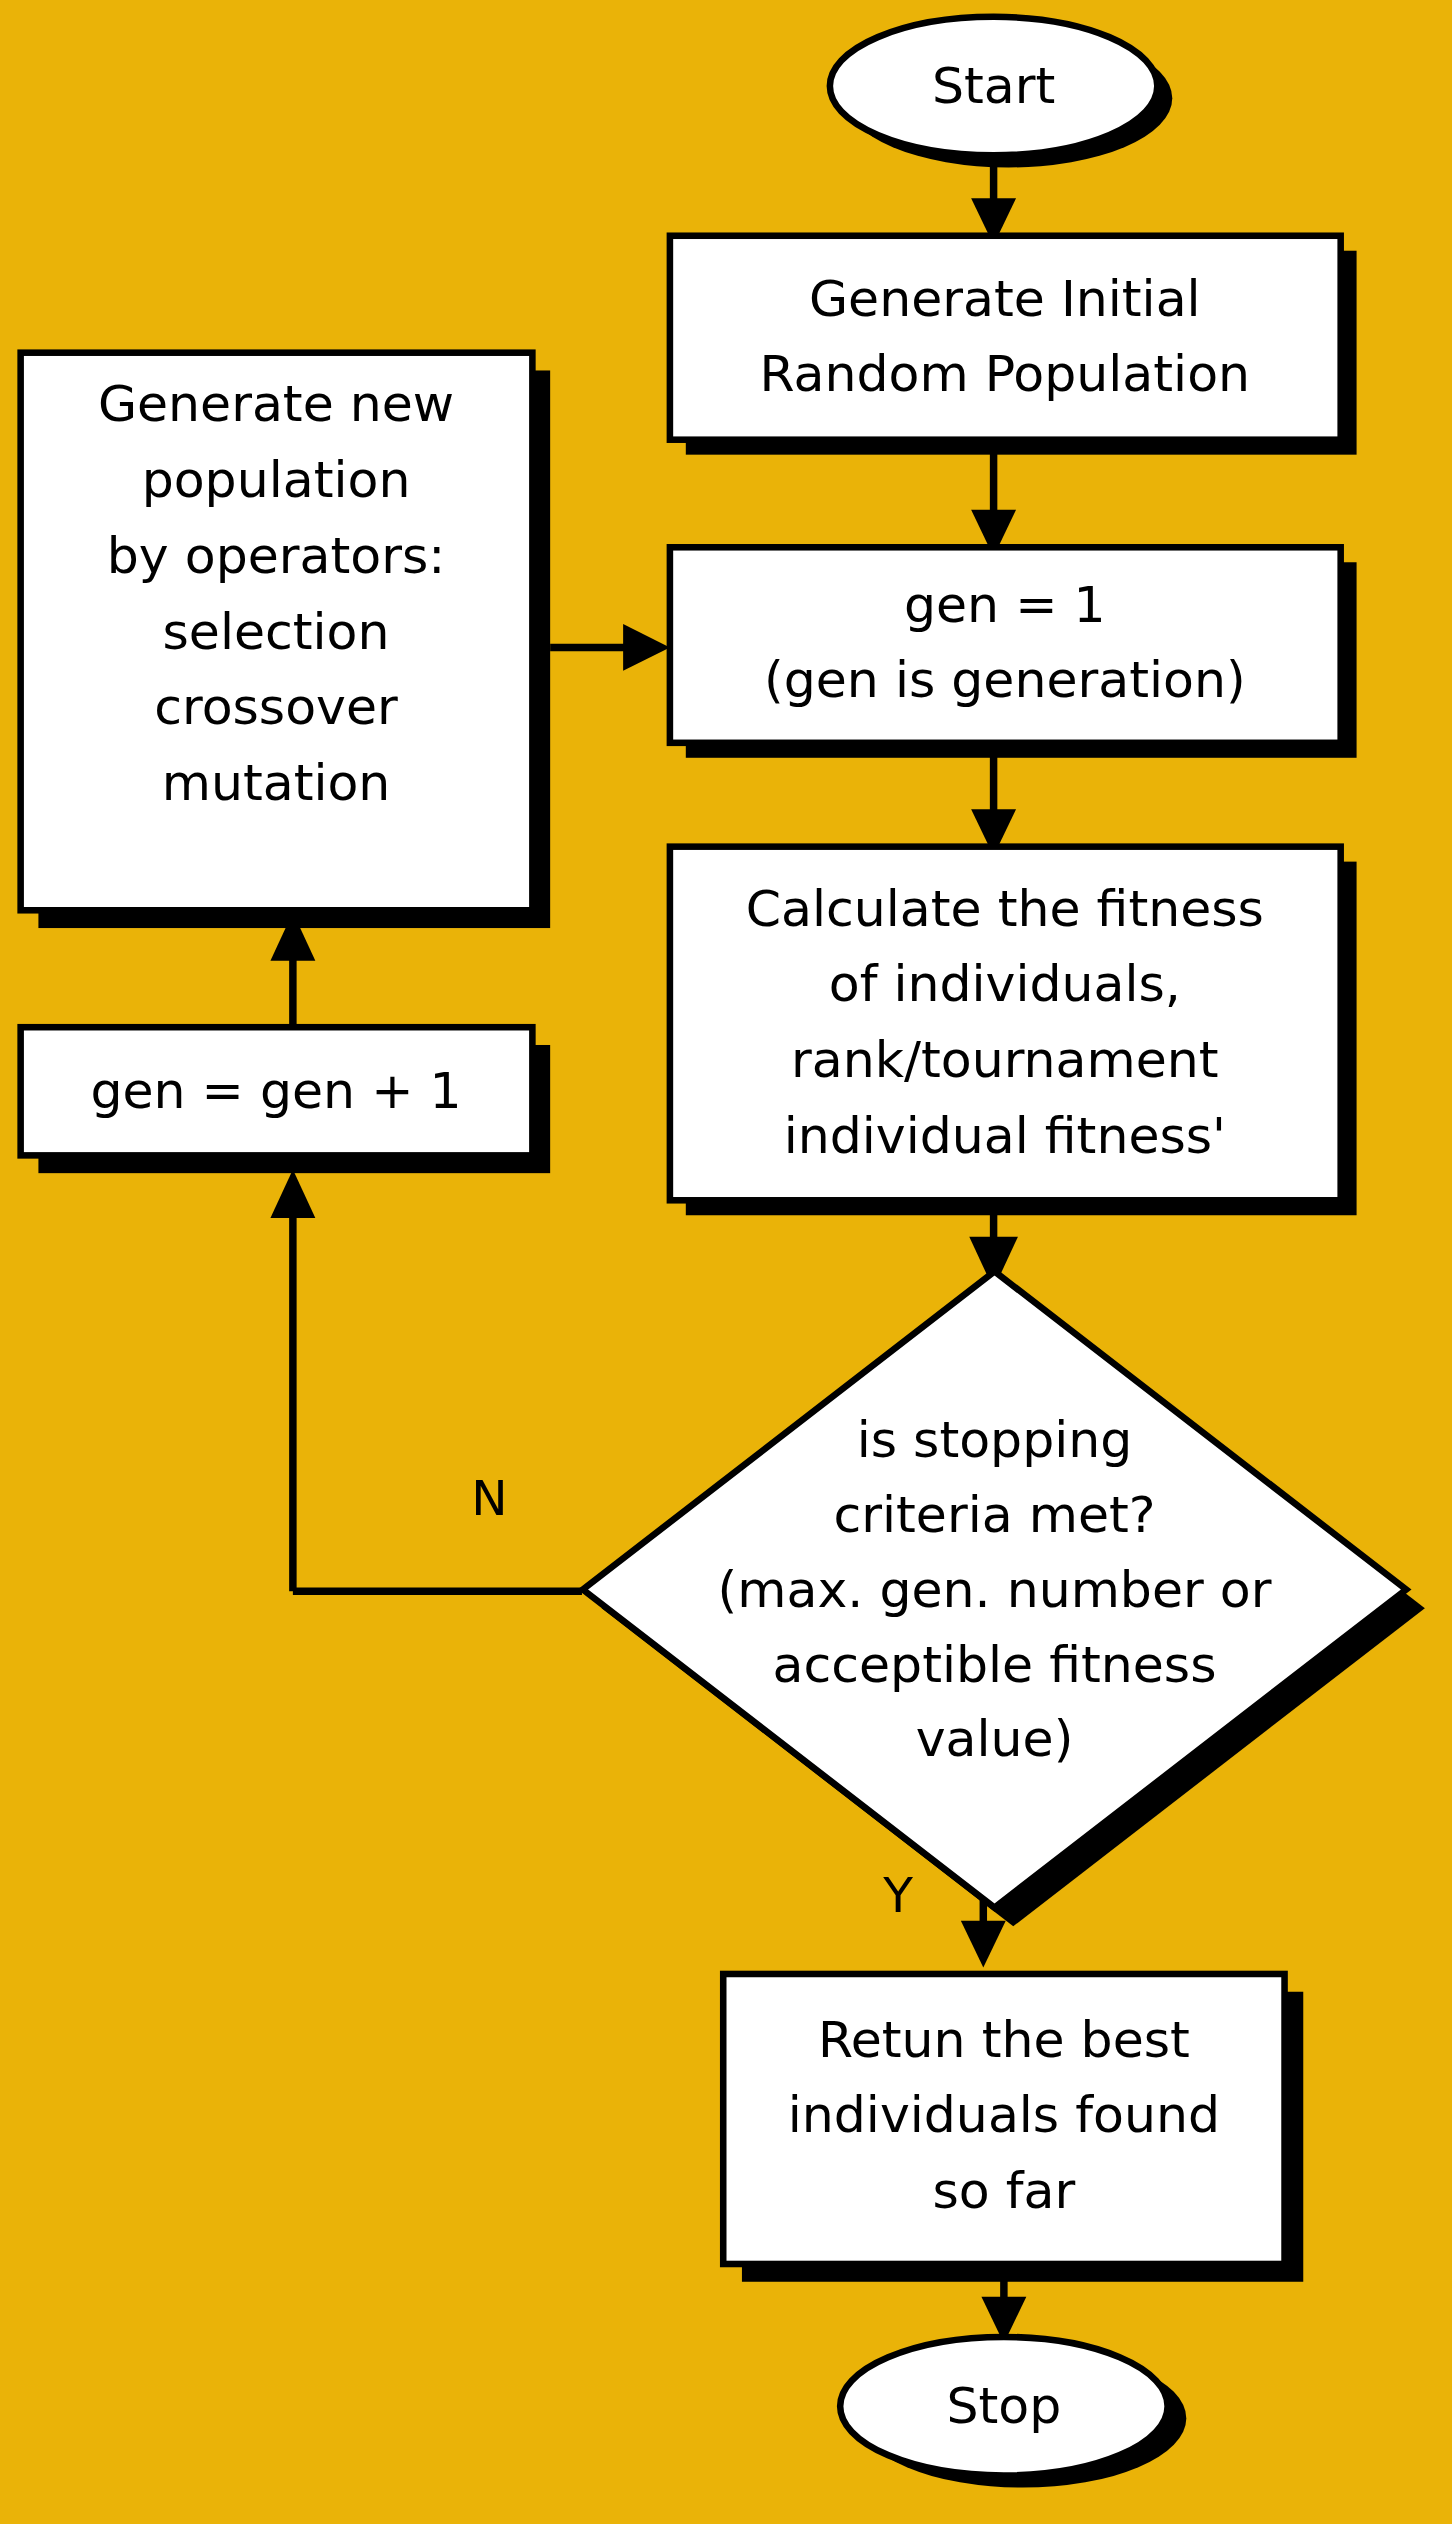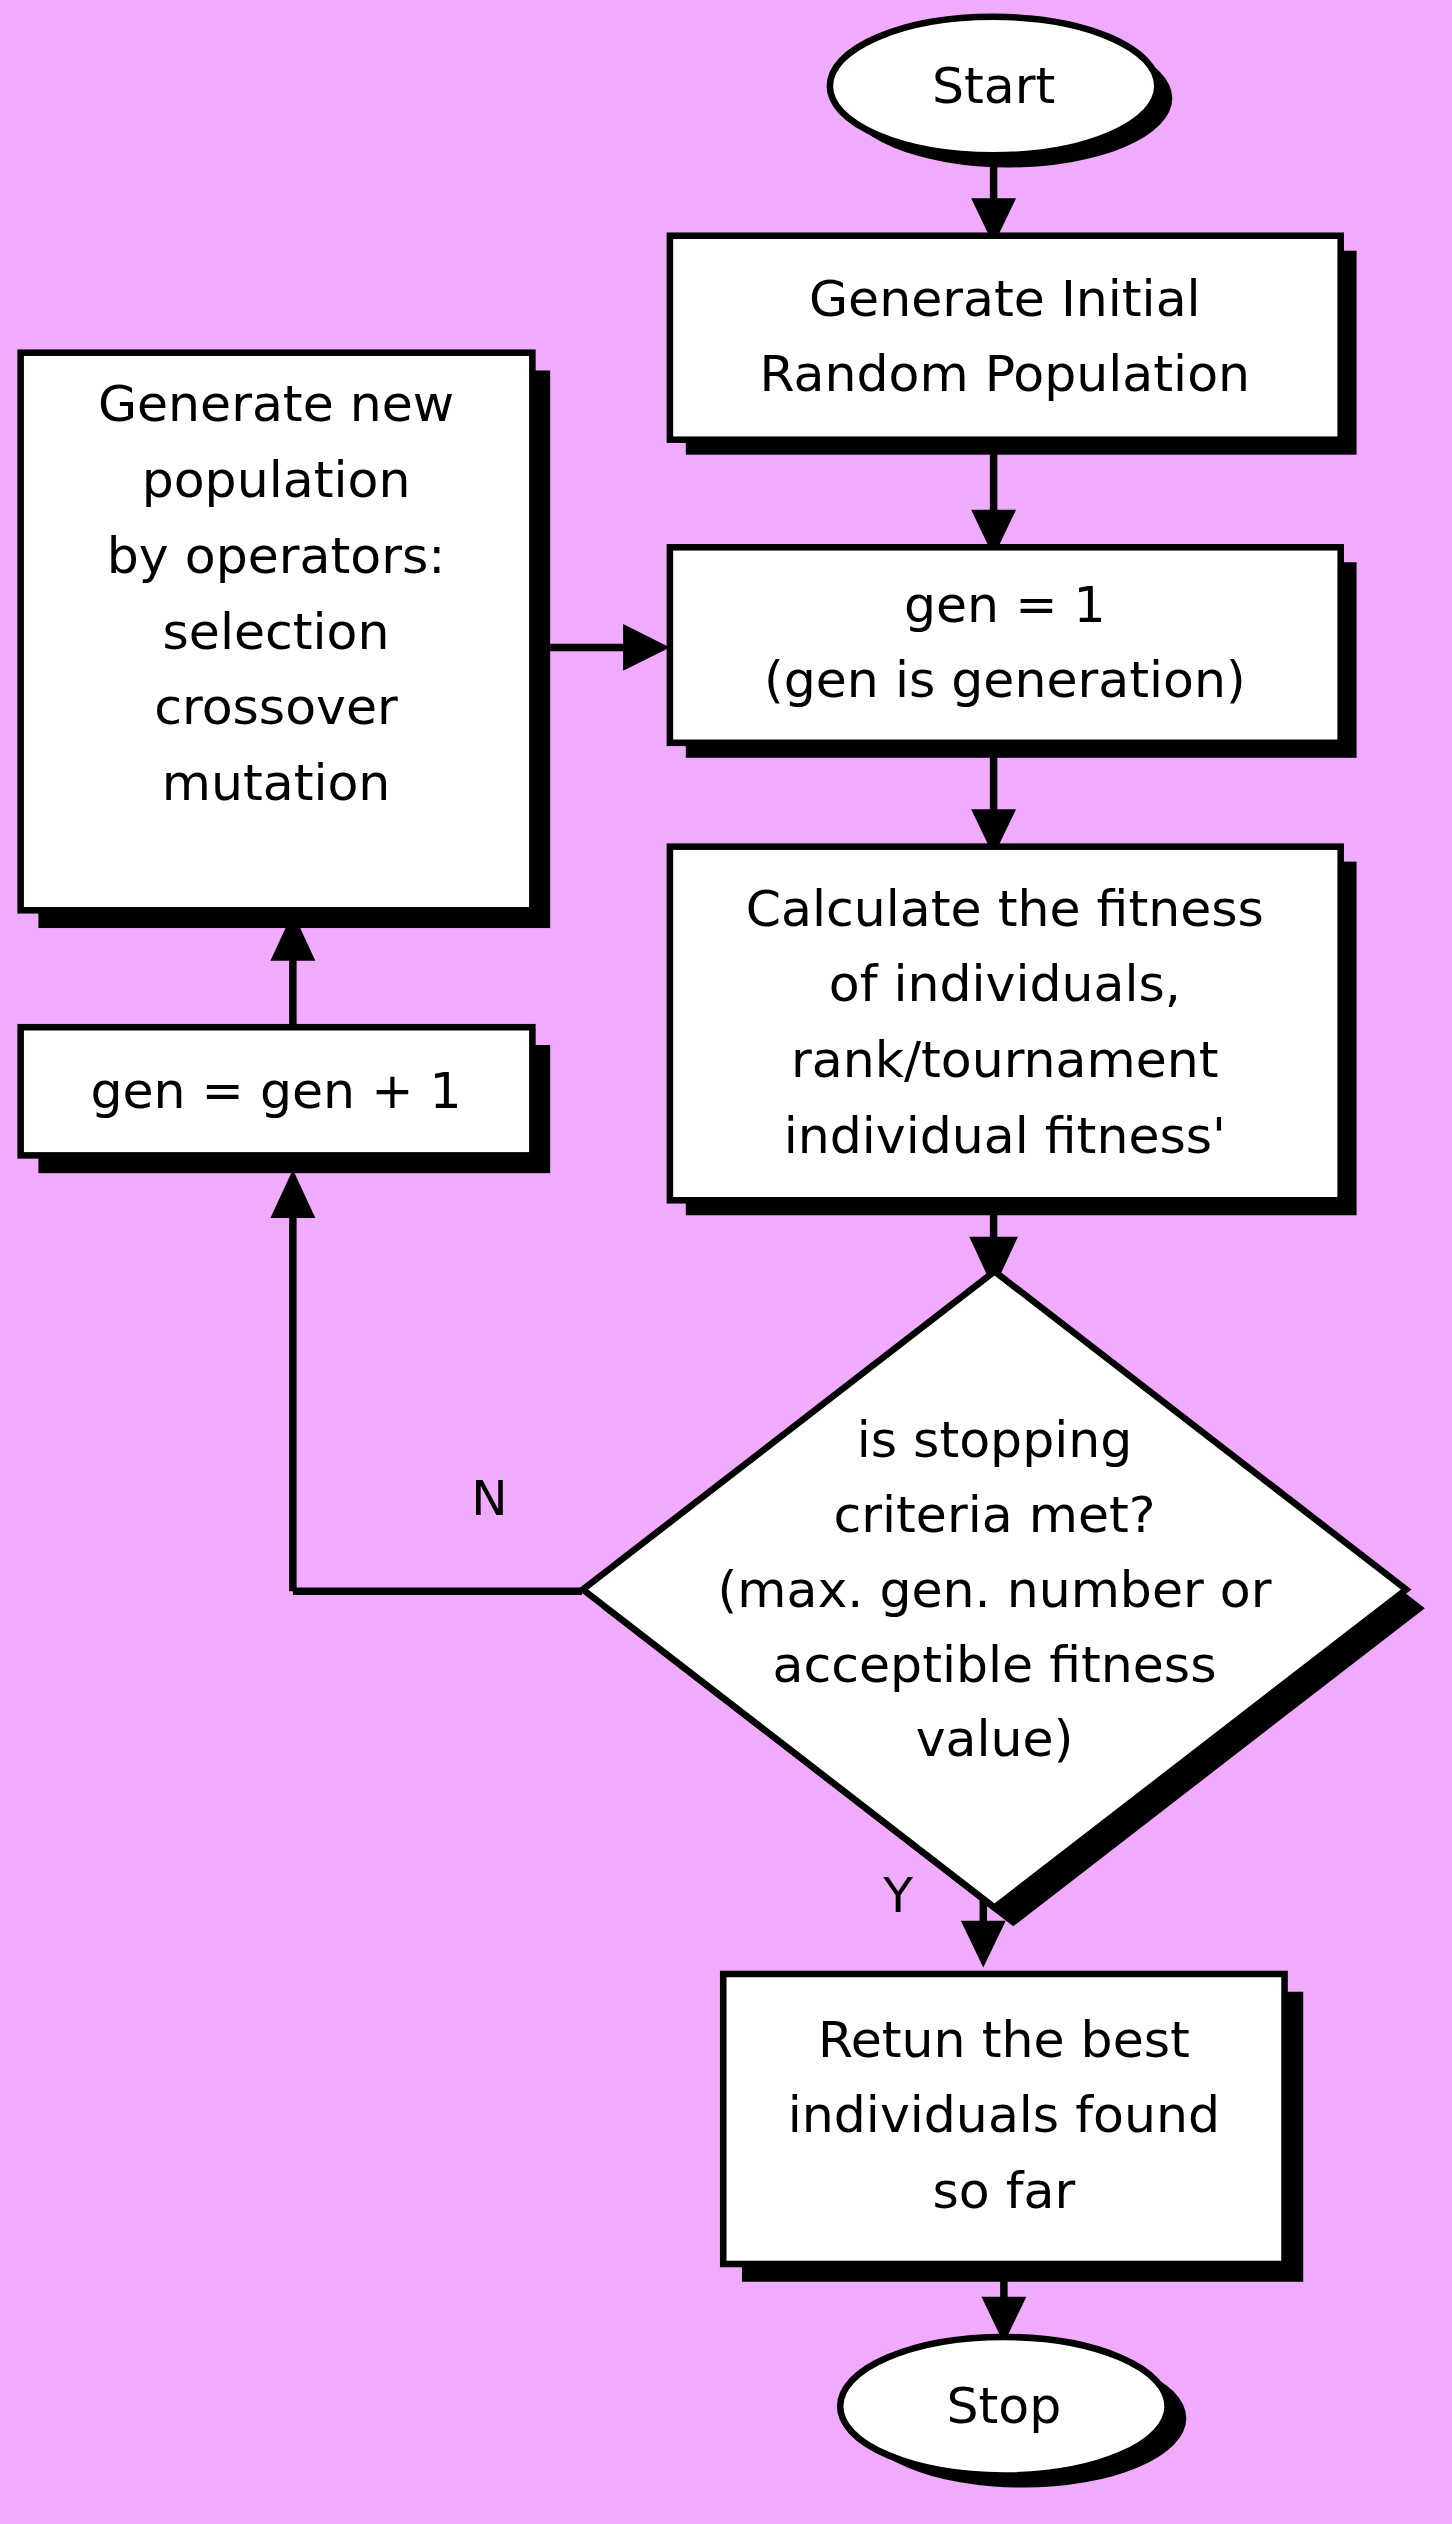--- a/index.html
+++ b/index.html
@@ -11,21 +11,21 @@
   body {
     width: 1453px;
     height: 2525px;
     overflow: hidden;
     font-family: "DejaVu Sans", "Liberation Sans", sans-serif;
   }
   #flowchart-root {
     position: relative;
     width: 1453px;
     height: 2525px;
-    background: #f0abfc;
+    background: #eab308;
   }
   svg.chart-canvas {
     display: block;
     width: 1453px;
     height: 2525px;
   }
   .node-shadow {
     fill: #000000;
     stroke: none;
   }

